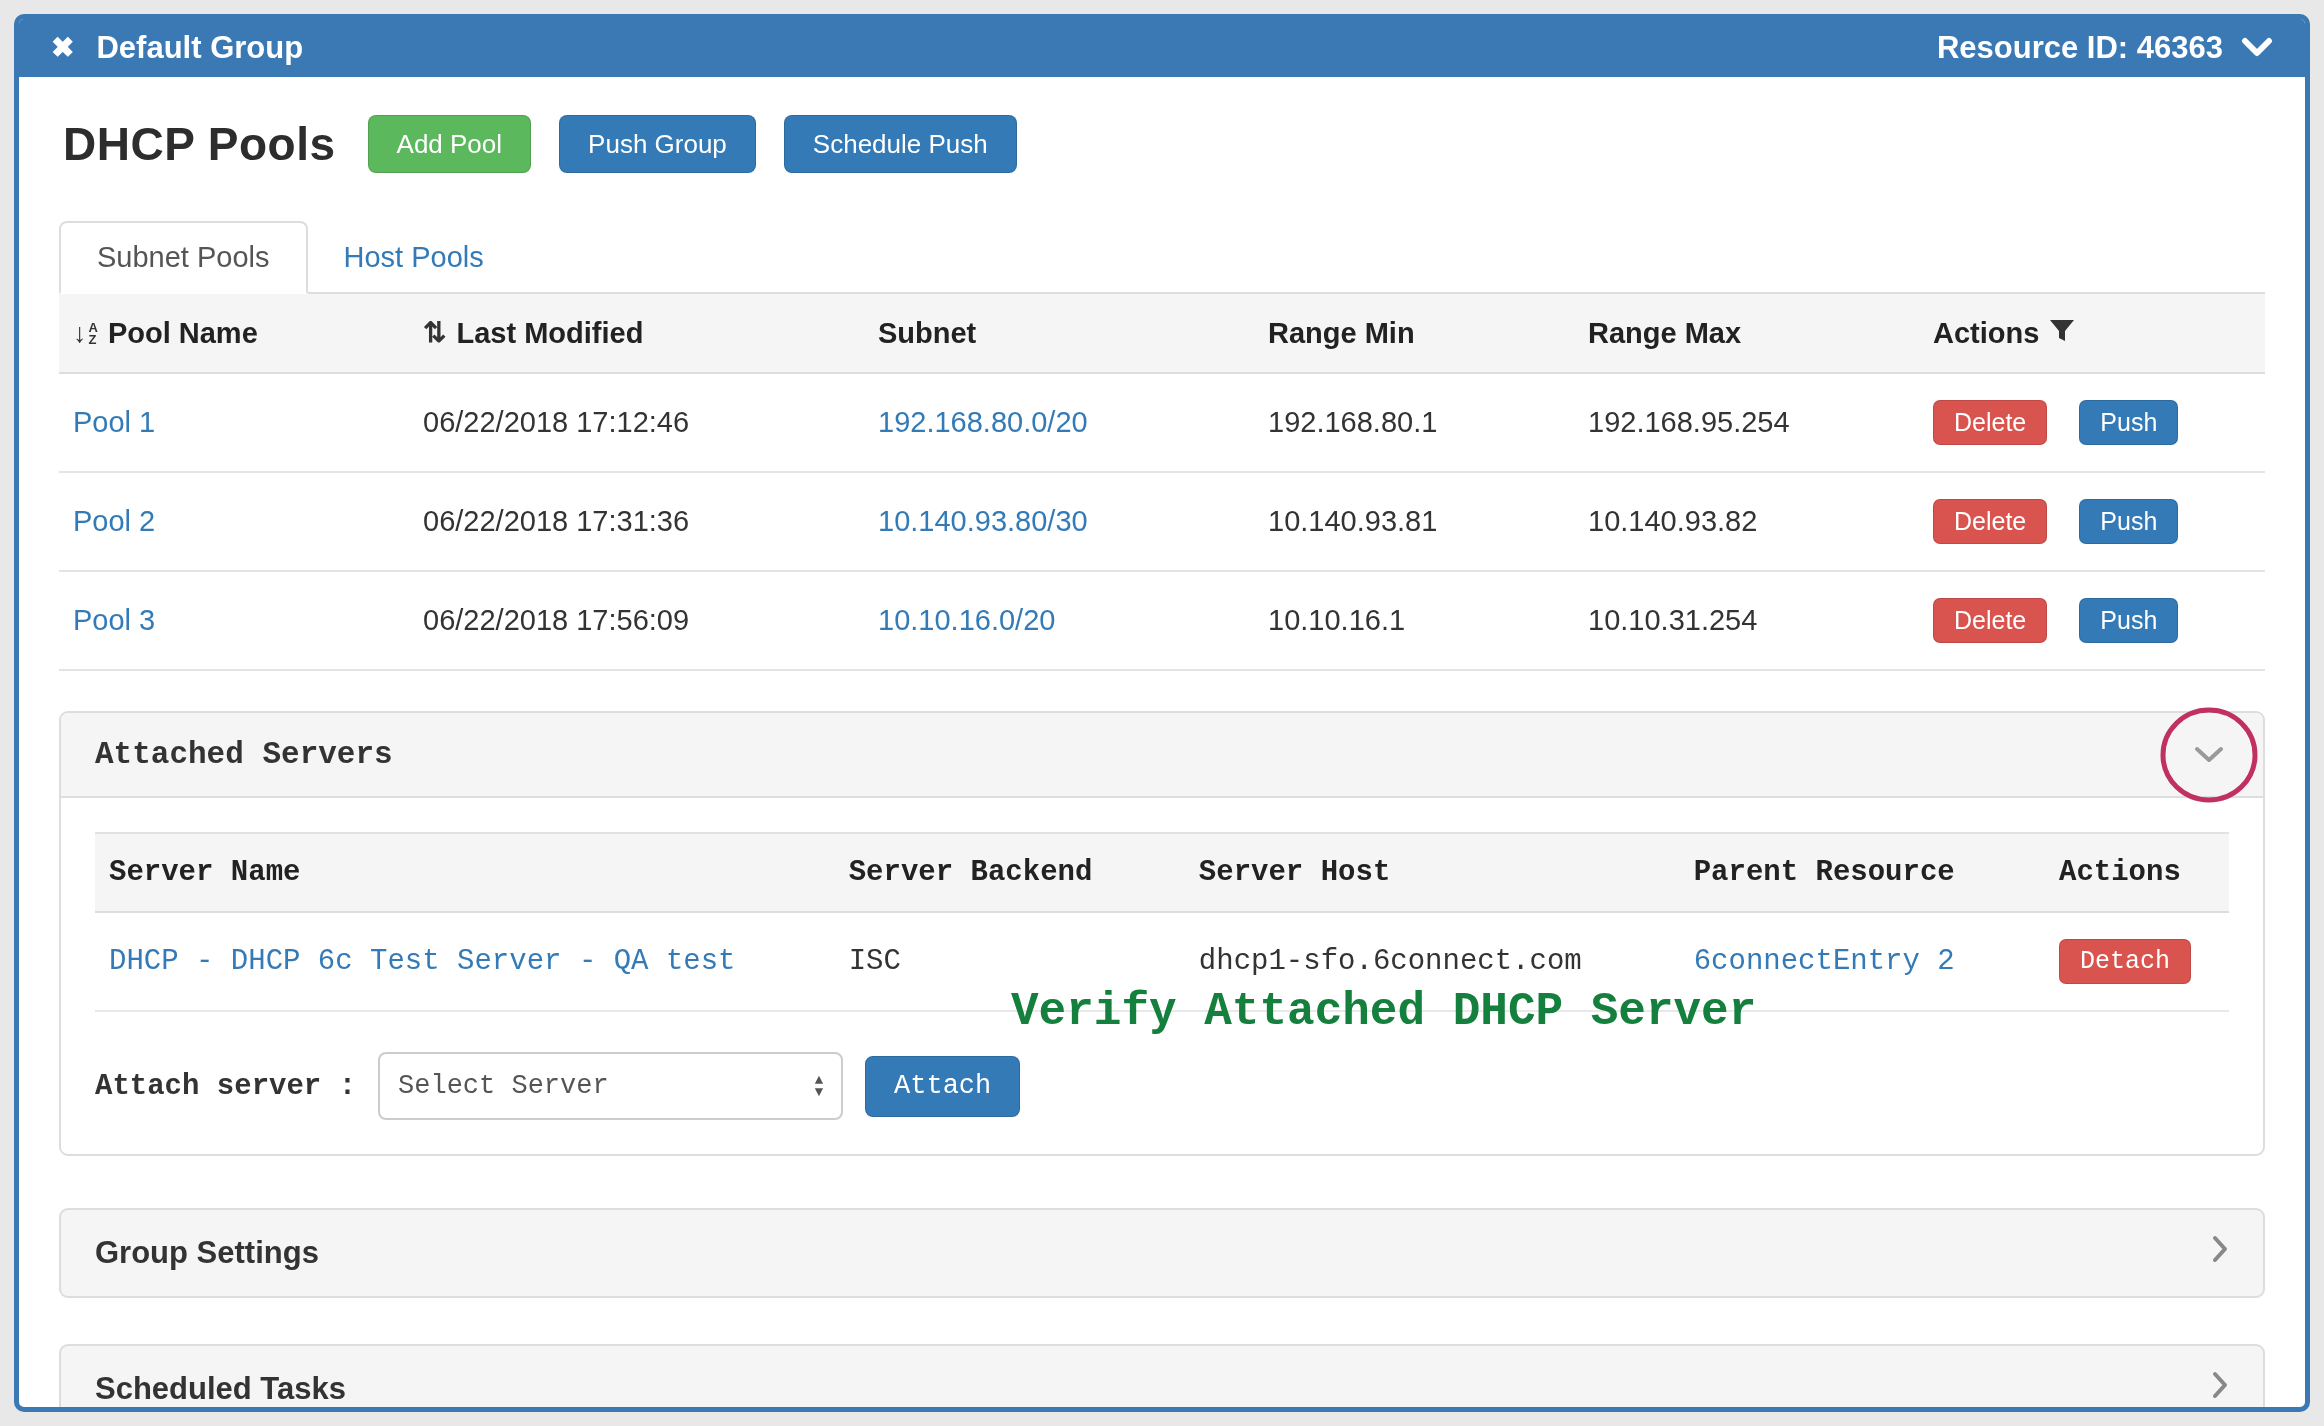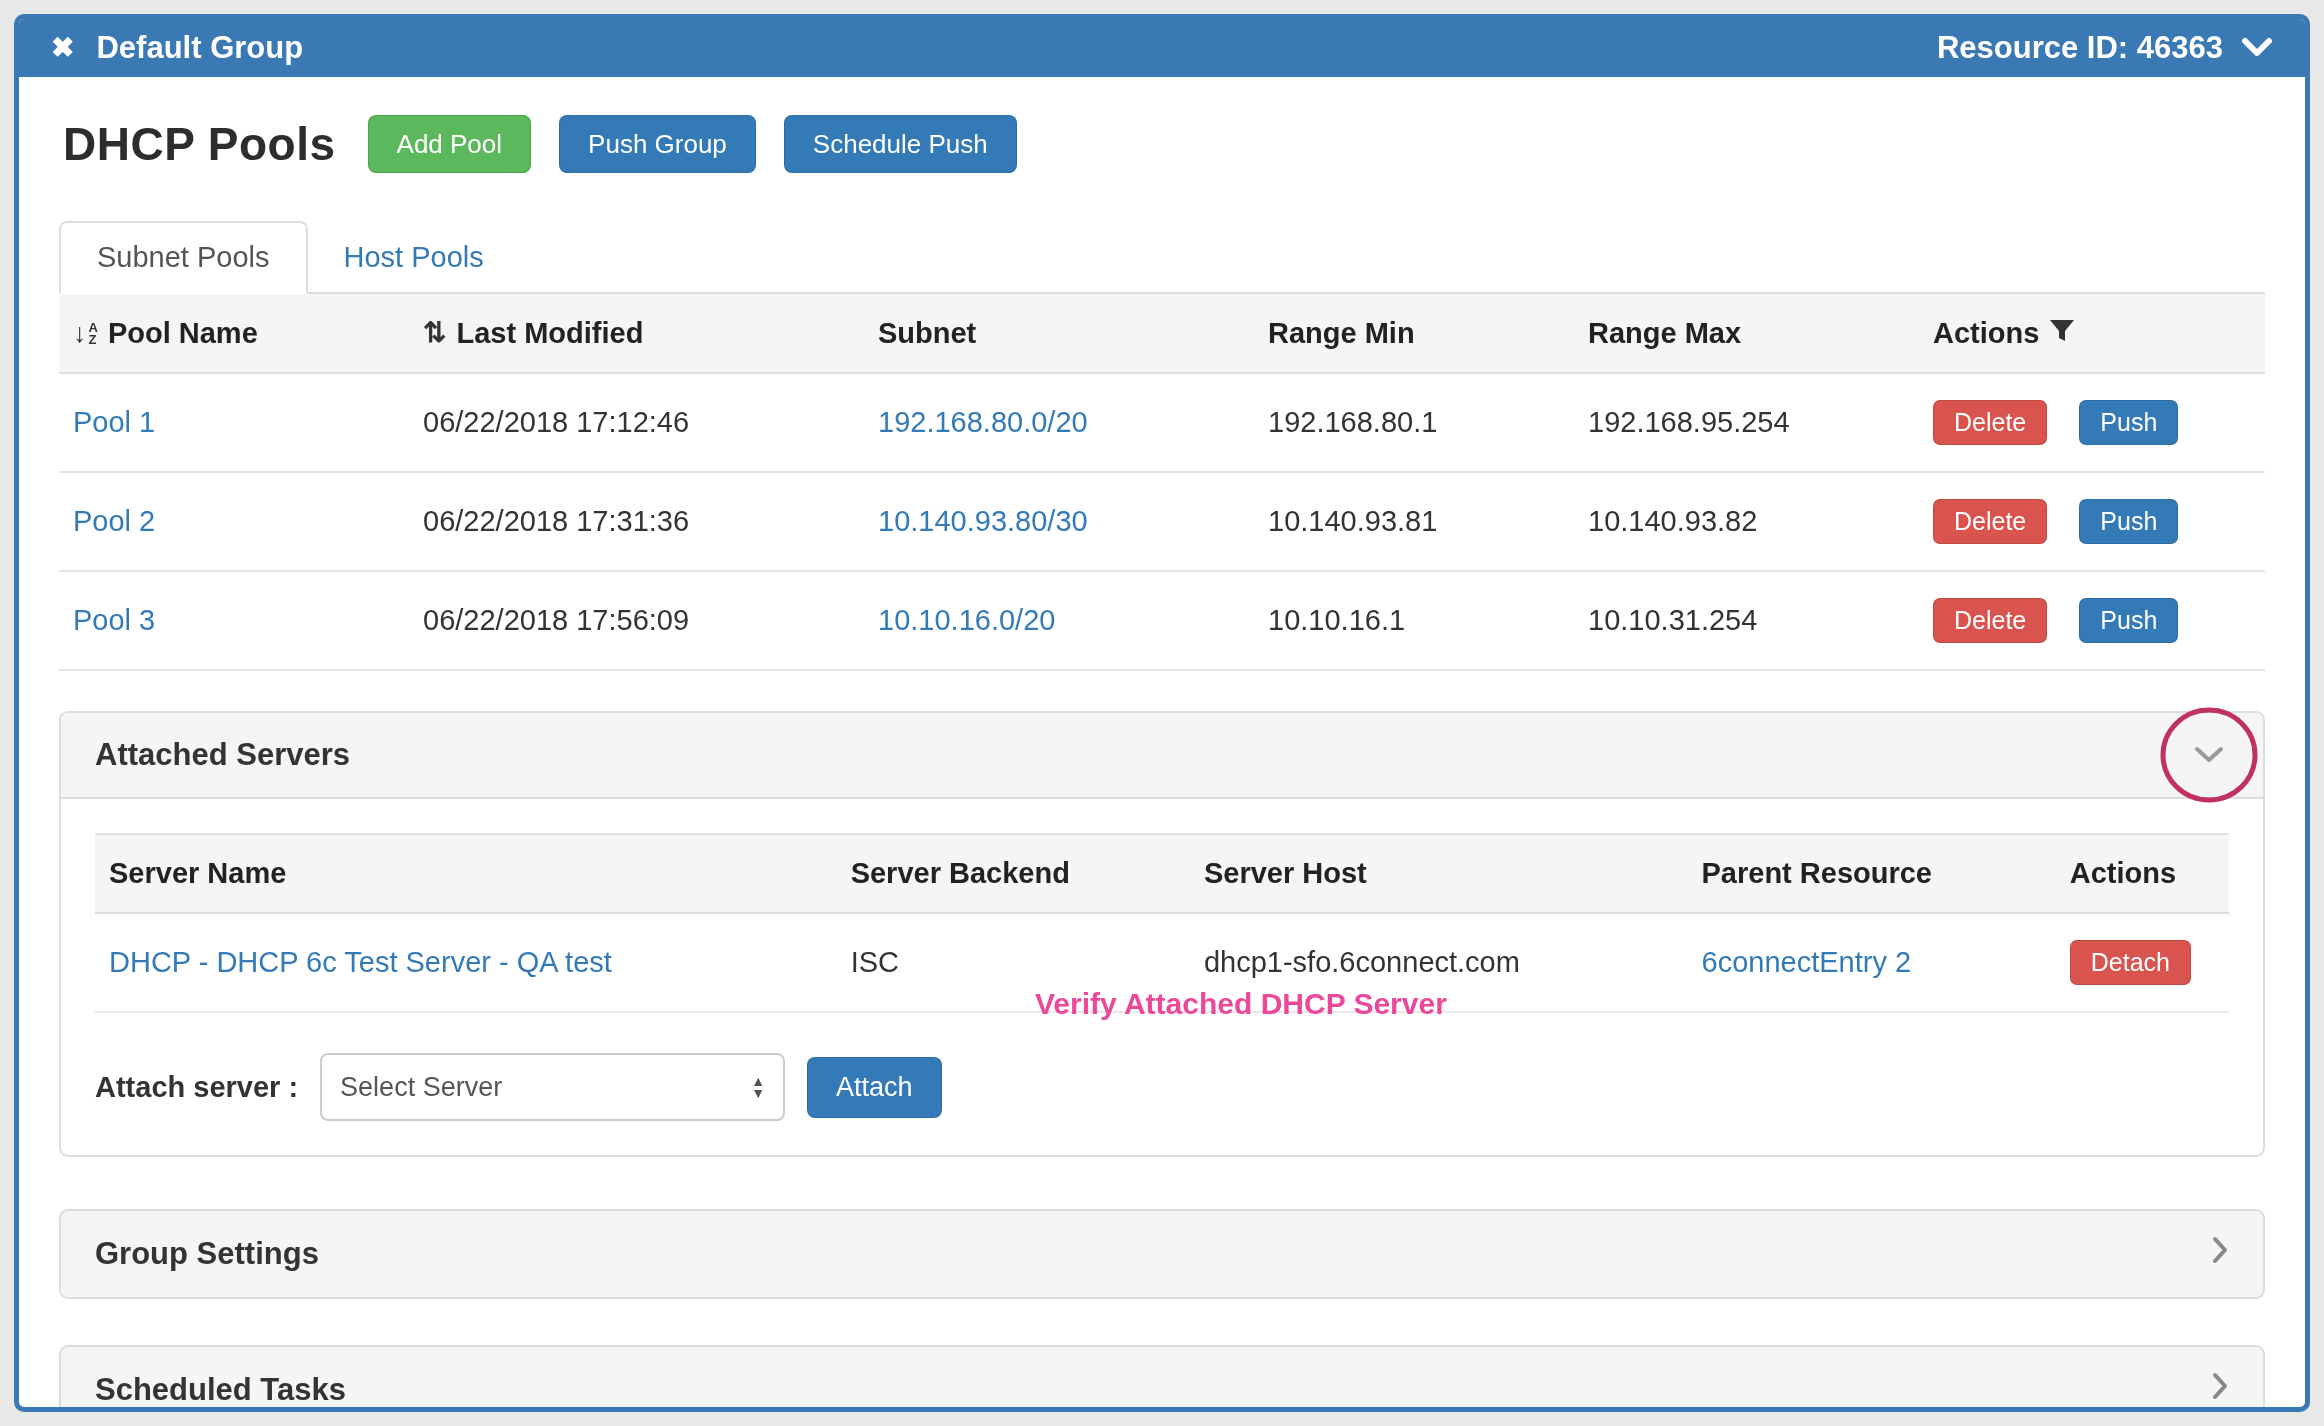--- a/index.html
+++ b/index.html
@@ -84,21 +84,21 @@
   .th-inner { display: inline-flex; align-items: center; gap: 10px; }
   .sort-alpha { display: inline-flex; align-items: center; gap: 2px; cursor: pointer; }
   .sort-alpha .arr { font-size: 27px; line-height: 1; color: #333; }
   .sort-alpha .az { display: inline-flex; flex-direction: column; font-size: 13px; line-height: 12px; font-weight: bold; color: #333; }
   .sort-updown { font-size: 28px; color: #333; cursor: pointer; line-height: 1; }
   .funnel { cursor: pointer; display: inline-block; }
   .btn-sm { display: inline-block; border: 1px solid rgba(0,0,0,0.12); border-radius: 7px; color: #fff; font-size: 25px; padding: 9px 20px; cursor: pointer; line-height: 1; margin-right: 24px; }
   .btn-red { background: #d9534f; }
 
   
-  .panel { border: 2px solid #ddd; border-radius: 9px; margin-top: 40px; background: #fff; }
+  .panel { border: 2px solid #ddd; border-radius: 9px; margin-top: 40px; background: #fff; font-family: Liberation Mono, monospace; }
   .panel-header {
     background: #f5f5f5;
     border-bottom: 2px solid #ddd;
     border-radius: 8px 8px 0 0;
     padding: 24px 34px;
     display: flex; align-items: center; justify-content: space-between;
     font-size: 31px; font-weight: bold; color: #333;
     cursor: pointer;
   }
   .chev-wrap { position: relative; width: 40px; height: 24px; display: flex; align-items: center; justify-content: center; }
@@ -145,23 +145,23 @@
     font-size: 31px; font-weight: bold; color: #333;
     cursor: pointer;
   }
   .cp-1 { margin-top: 52px; }
   .cp-2 { margin-top: 46px; }
 
   
   .annot-layer { position: absolute; inset: 0; pointer-events: none; }
   .annot-text {
     position: absolute;
-    left: 974px; top: 188px;
-    color: #ec4899;
-    font-size: 30px;
+    left: 950px; top: 188px;
+    color: #15803d;
+    font-size: 46px;
     font-weight: bold;
     white-space: nowrap;
     pointer-events: none;
   }
 </style>
 </head>
 <body>
 
 <div class="viewport">
   <div class="app">

